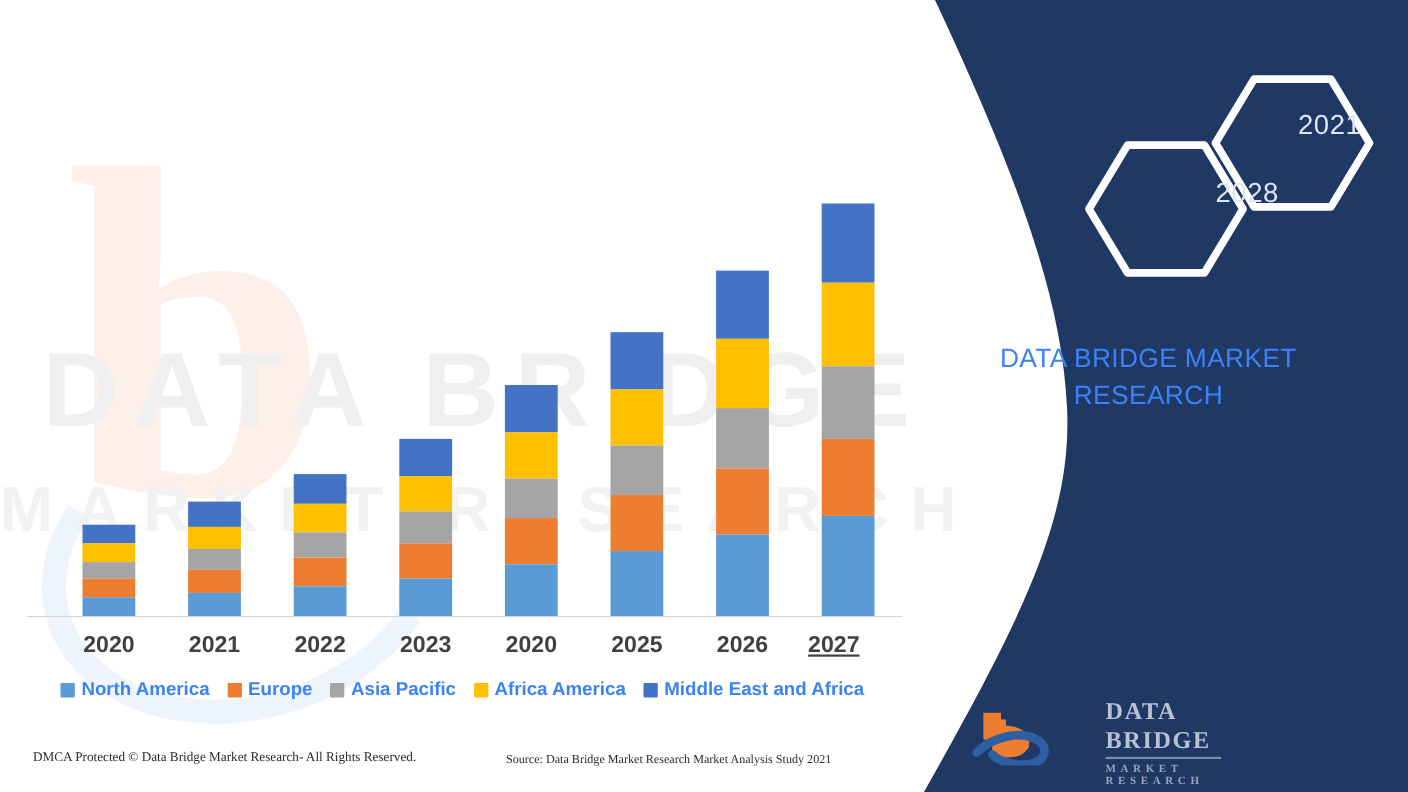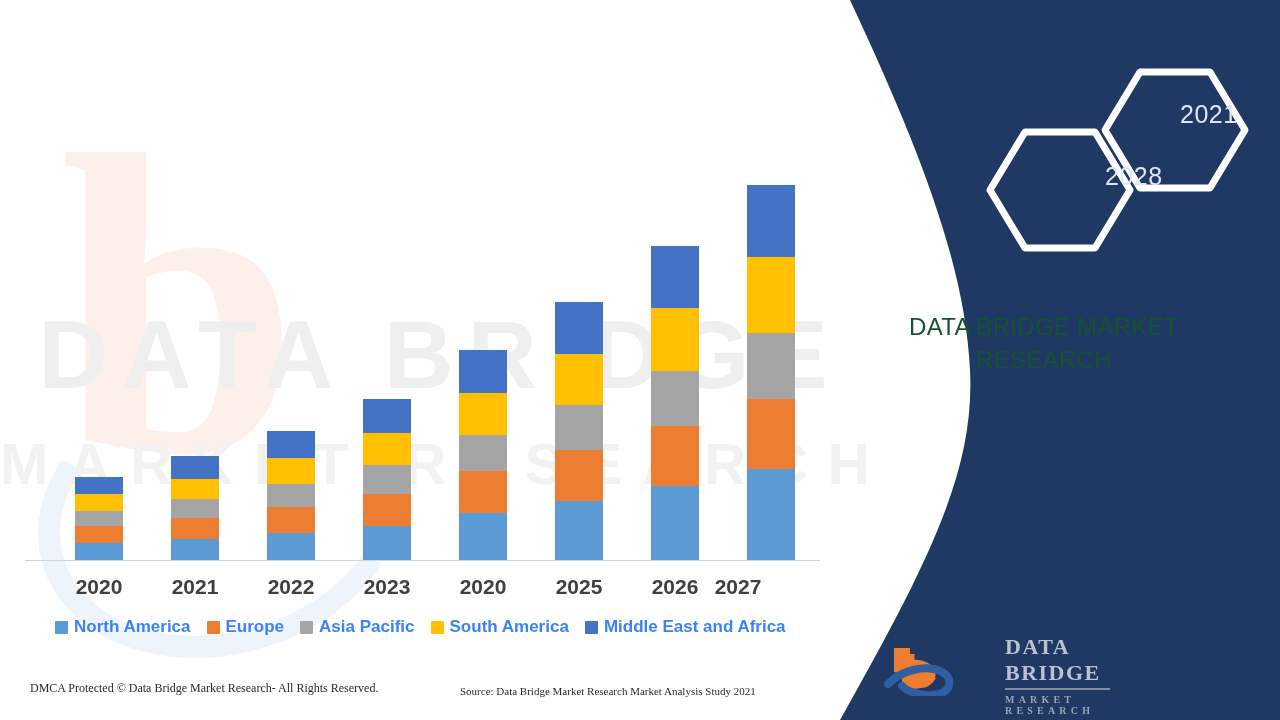--- a/index.html
+++ b/index.html
@@ -77,21 +77,21 @@
   .panel-title{
     position:absolute;right:36px;top:14px;width:400px;
     text-align:right;color:#ffffff;font-size:23px;line-height:34px;font-weight:400;
   }
   .hexwrap{position:absolute;left:0;top:0;width:470px;height:300px;}
   .hex-year{
     position:absolute;color:#dce6f5;font-size:25px;letter-spacing:0.5px;
   }
   .brand{
     position:absolute;right:36px;top:310px;width:400px;text-align:center;
-    color:#14532d;font-size:24px;line-height:33px;letter-spacing:0.3px;
+    color:#3b82f6;font-size:24px;line-height:33px;letter-spacing:0.3px;
   }
 
   
   .logo{position:absolute;left:880px;top:628px;width:230px;height:70px;}
   .logo-text{position:absolute;left:125px;top:6px;}
   .logo-main{
     font-size:22px;font-weight:700;color:#b9c2d0;letter-spacing:1.5px;
     font-family:"Liberation Serif", serif;
     border-bottom:2px solid #7f8ba0;padding-bottom:2px;
   }
@@ -169,39 +169,39 @@
         <div class="seg" title="Middle East and Africa 2026" style="background: rgb(68, 114, 196); height: 62.5px;"></div>
       </div>
       <div class="x-label" style="left: 627px;">2026</div>
       <div class="bar" style="left: 747px; top: 185px; height: 375px; position: absolute; bottom: auto;">
         <div class="seg" title="North America 2027" style="background: rgb(91, 155, 213); height: 90.9091px;"></div>
         <div class="seg" title="Europe 2027" style="background: rgb(237, 125, 49); height: 70.0758px;"></div>
         <div class="seg" title="Asia Pacific 2027" style="background: rgb(165, 165, 165); height: 66.2879px;"></div>
         <div class="seg" title="South America 2027" style="background: rgb(255, 192, 0); height: 75.7576px;"></div>
         <div class="seg" title="Middle East and Africa 2027" style="background: rgb(68, 114, 196); height: 71.9697px;"></div>
       </div>
-      <div class="x-label" style="left: 690px;">2027</div>
+      <div class="x-label" style="left: 710px; text-decoration: underline;">2027</div>
     </div>
 
   <div class="legend" id="legend">
       <div class="legend-item">
         <span class="swatch" style="background: rgb(91, 155, 213);"></span>
         <span class="legend-label">North America</span>
       </div>
       <div class="legend-item">
         <span class="swatch" style="background: rgb(237, 125, 49);"></span>
         <span class="legend-label">Europe</span>
       </div>
       <div class="legend-item">
         <span class="swatch" style="background: rgb(165, 165, 165);"></span>
         <span class="legend-label">Asia Pacific</span>
       </div>
       <div class="legend-item">
         <span class="swatch" style="background: rgb(255, 192, 0);"></span>
-        <span class="legend-label">South America</span>
+        <span class="legend-label">Africa America</span>
       </div>
       <div class="legend-item">
         <span class="swatch" style="background: rgb(68, 114, 196);"></span>
         <span class="legend-label">Middle East and Africa</span>
       </div>
     </div>
 
   <div class="footer">
     <div class="footer-left">DMCA Protected © Data Bridge Market Research- All Rights Reserved.</div>
     <div class="footer-right">Source: Data Bridge Market Research Market Analysis Study 2021</div>

